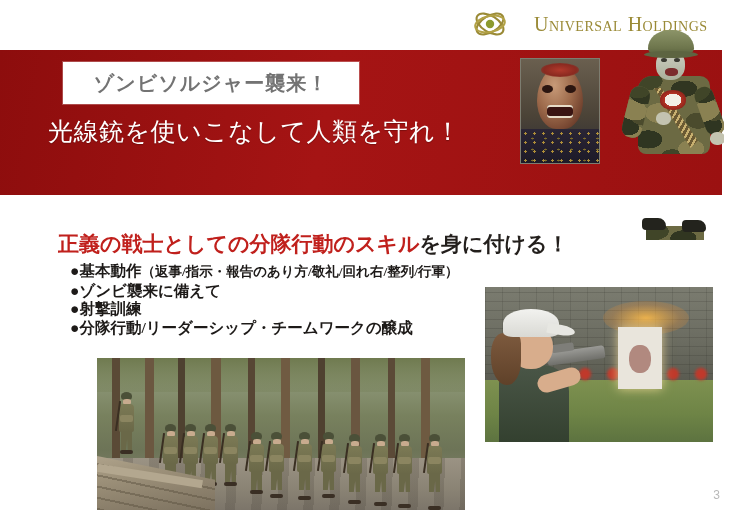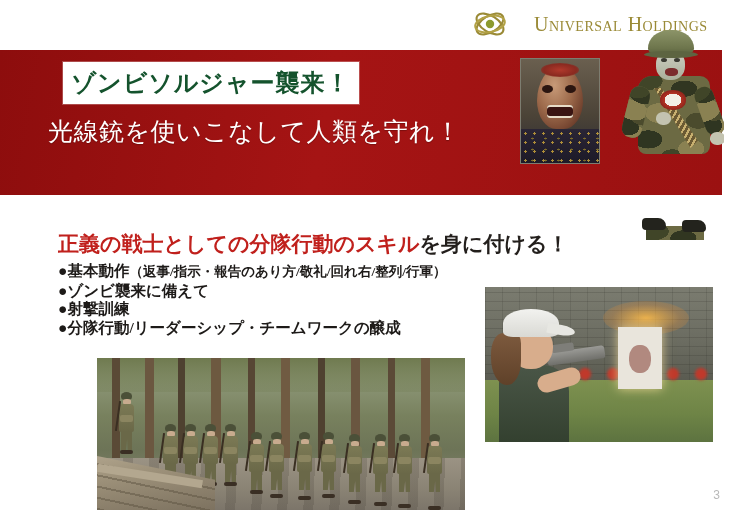--- a/index.html
+++ b/index.html
@@ -25,21 +25,21 @@
     position:absolute;left:0;top:50px;width:722px;height:145px;
     background:#9e1212;
     background-image:linear-gradient(100deg,#8d0d0d 0%,#a51414 45%,#9b1111 100%);
   }
   .banner-title-box{
     position:absolute;left:63px;top:62px;width:296px;height:42px;
     background:#ffffff;display:flex;align-items:center;justify-content:center;
     box-shadow:0 0 0 1px rgba(255,255,255,.25);
   }
   .banner-title{
-    color:#14532d;font-size:24px;font-weight:700;letter-spacing:1px;
+    color:#737373;font-size:20px;font-weight:700;letter-spacing:1px;
     font-family:"Liberation Serif","DejaVu Serif",serif;white-space:nowrap;
   }
   .banner-line{
     position:absolute;left:48px;color:#ffffff;white-space:nowrap;
     font-size:25px;letter-spacing:.5px;
     font-family:"Liberation Serif","DejaVu Serif",serif;
     text-shadow:0 1px 1px rgba(0,0,0,.25);
   }
   .banner-line.l1{top:115px;}
   .banner-line.l2{top:155px;}
@@ -172,21 +172,21 @@
   .sh-arm{position:absolute;left:52px;top:84px;width:44px;height:18px;border-radius:9px;
      background:#d8ad8c;transform:rotate(-16deg);}
   .sh-rifle{position:absolute;left:62px;top:62px;width:58px;height:13px;border-radius:3px;
      background:linear-gradient(180deg,#9a9a96 0%,#6f6f6a 100%);transform:rotate(-8deg);}
   .sh-rifle:after{content:"";position:absolute;left:6px;top:-7px;width:22px;height:8px;border-radius:2px;background:#7e7e79;}
 
   
   .lead1{position:absolute;left:58px;top:208px;font-size:16px;color:#231f1c;white-space:nowrap;}
   .lead2{position:absolute;left:58px;top:230px;font-size:21px;white-space:nowrap;color:#231f1c;font-weight:600;text-align:right;}
   .lead2 .accent{color:#c0201c;}
-  .bullets{position:absolute;left:58px;top:262px;margin:0;padding:0;list-style:none;}
+  .bullets{position:absolute;left:70px;top:262px;margin:0;padding:0;list-style:none;}
   .bullets li{font-size:15.5px;color:#1d1a18;line-height:18.5px;white-space:nowrap;font-weight:600;}
   .bullets li .b-sub{font-size:13.5px;}
 
   .page-no{position:absolute;right:16px;bottom:8px;font-size:12px;color:#b9b9b9;
      font-family:"Liberation Sans","DejaVu Sans",sans-serif;}
 </style>
 </head>
 <body>
 
 <div class="slide">

